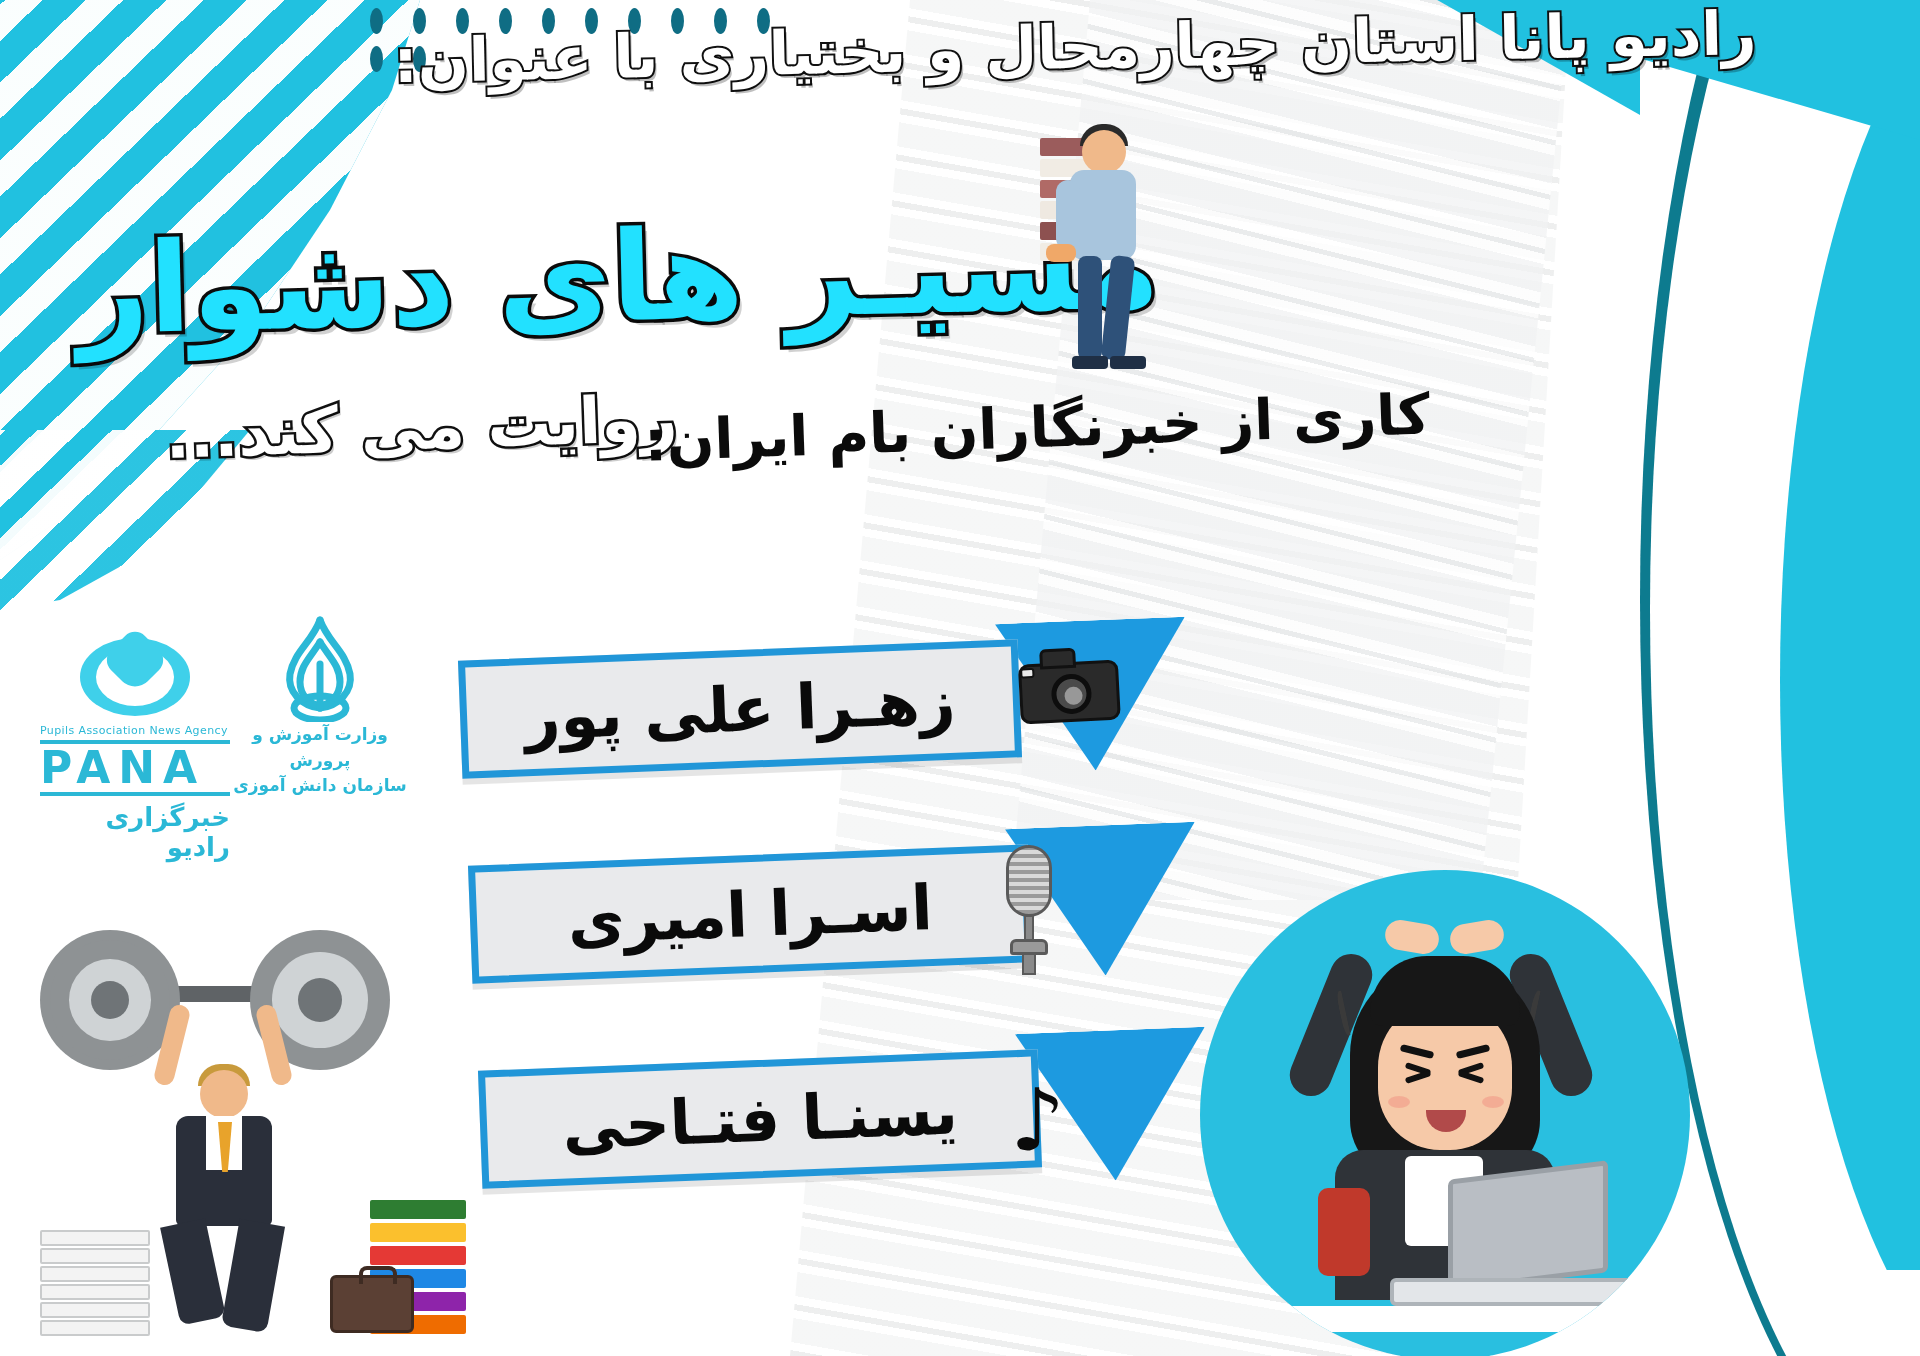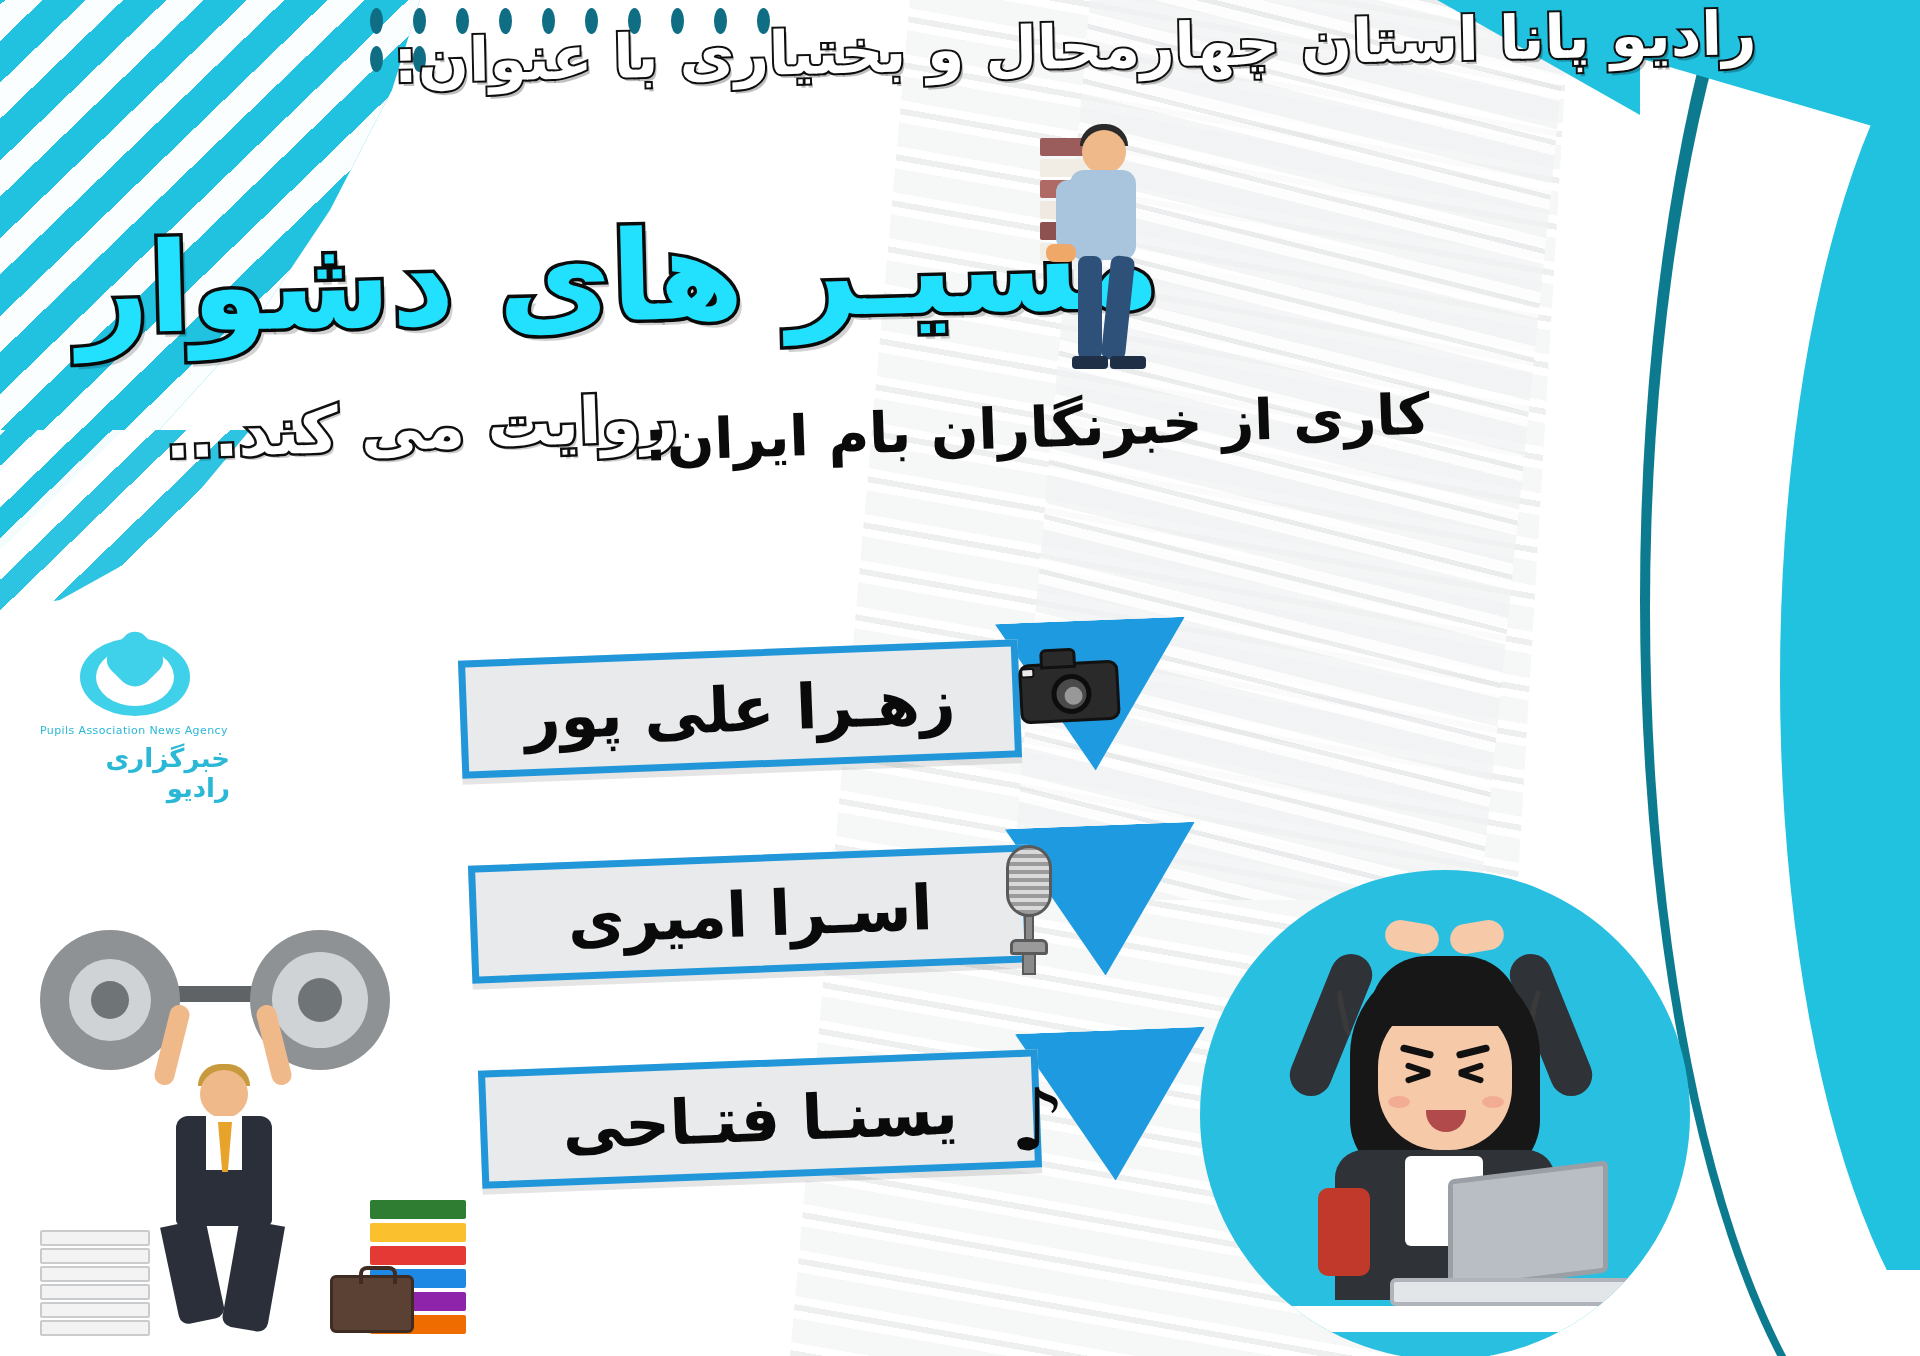--- a/index.html
+++ b/index.html
@@ -379,23 +379,40 @@
 
 <div class="logos">
 
   <div class="pana-logo">
     <div class="pana-mark">
       <div class="ring"></div>
         <div class="ring-in"></div>
         <div class="dia"></div>
     </div>
     <div class="pana-tag">Pupils Association News Agency</div>
+    <div class="pana-word">PANA</div>
     <div class="pana-fa">خبرگزاری رادیو</div>
   </div>
 
+  <div class="edu-logo">
+    <div class="edu-mark">
+      <svg viewBox="0 0 120 110" width="120" height="110" aria-hidden="true">
+        <g fill="none" stroke="#2bb8d6" stroke-width="7" stroke-linecap="round">
+          <path d="M60 8 C 52 30, 34 40, 30 62 C 27 80, 42 94, 60 96"></path>
+          <path d="M60 8 C 68 30, 86 40, 90 62 C 93 80, 78 94, 60 96"></path>
+          <path d="M60 30 C 50 46, 40 54, 40 70 C 40 84, 50 92, 60 94"></path>
+          <path d="M60 30 C 70 46, 80 54, 80 70 C 80 84, 70 92, 60 94"></path>
+          <path d="M60 52 L60 96"></path>
+        </g>
+        <ellipse cx="60" cy="96" rx="26" ry="12" fill="none" stroke="#2bb8d6" stroke-width="7"></ellipse>
+      </svg>
+    </div>
+    <div class="edu-line">وزارت آموزش و پرورش</div>
+    <div class="edu-line">سازمان دانش آموزی</div>
+  </div>
 
 </div>
 
 <div class="lifter">
   <div class="bar"></div>
   <div class="gear gear-l"></div>
   <div class="gear gear-r"></div>
   <div class="lf-armL"></div>
   <div class="lf-armR"></div>
   <div class="lf-hair"></div>

